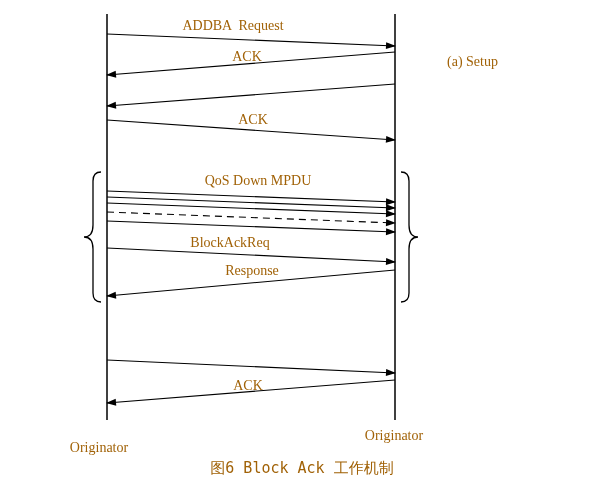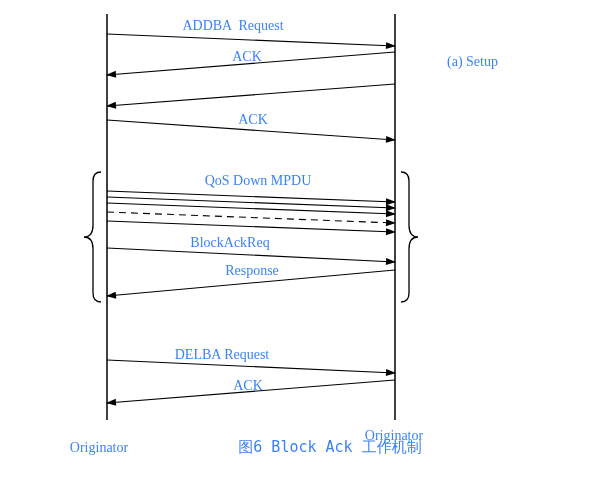--- a/index.html
+++ b/index.html
@@ -1,18 +1,18 @@
 <!DOCTYPE html>
 <html><head>
 <meta charset="utf-8">
 <style>
   html,body{margin:0;padding:0;background:#ffffff;}
   #canvas{
     position:relative;width:611px;height:497px;background:#ffffff;
-    font-family:"Liberation Serif","DejaVu Serif",serif;color:#3b82f6;overflow:hidden;
+    font-family:"Liberation Serif","DejaVu Serif",serif;color:#a16207;overflow:hidden;
   }
   #canvas svg{position:absolute;left:0;top:0;}
   .lbl{
     position:absolute;font-size:14px;line-height:15px;white-space:pre;
   }
   .lbl.center{transform:translateX(-50%);}
   .lbl.multi{white-space:normal;text-align:center;width:70px;}
   .lbl.caption{
     font-family:"DejaVu Sans Mono","Liberation Mono",monospace;
     font-size:15px;
@@ -59,21 +59,20 @@
 
   <div class="lbl center" style="left:233px;top:18px;">ADDBA  Request</div>
   <div class="lbl center" style="left:247px;top:49px;">ACK</div>
   <div class="lbl center" style="left:253px;top:112px;">ACK</div>
   <div class="lbl" style="left:447px;top:54px;">(a) Setup</div>
 
   <div class="lbl center" style="left:258px;top:173px;">QoS Down MPDU</div>
   <div class="lbl center" style="left:230px;top:235px;">BlockAckReq</div>
   <div class="lbl center" style="left:252px;top:263px;">Response</div>
 
-  <div class="lbl center" style="left:222px;top:347px;">DELBA Request</div>
   <div class="lbl center" style="left:248px;top:378px;">ACK</div>
 
   <div class="lbl center" style="left:99px;top:440px;">Originator</div>
   <div class="lbl center" style="left:394px;top:428px;">Originator</div>
 
-  <div class="lbl caption center" style="left:302px;top:440px;margin-left:28px;">图6 Block Ack 工作机制</div>
+  <div class="lbl caption center" style="left:302px;top:461px;">图6 Block Ack 工作机制</div>
 
 </div>
 
 </body></html>

